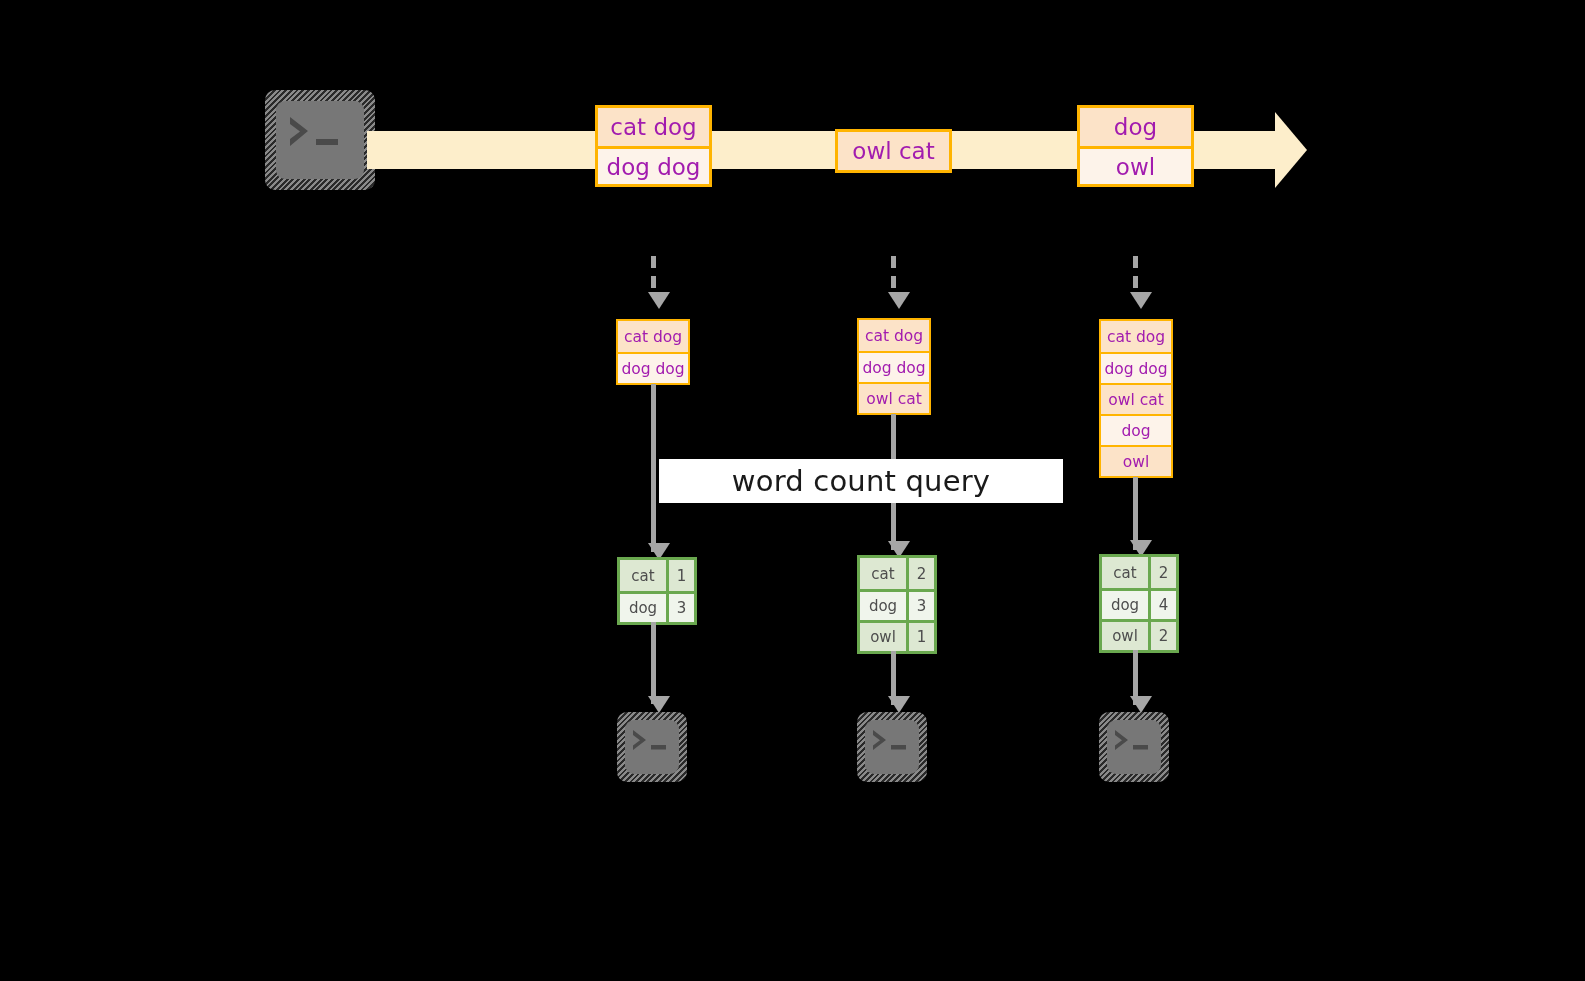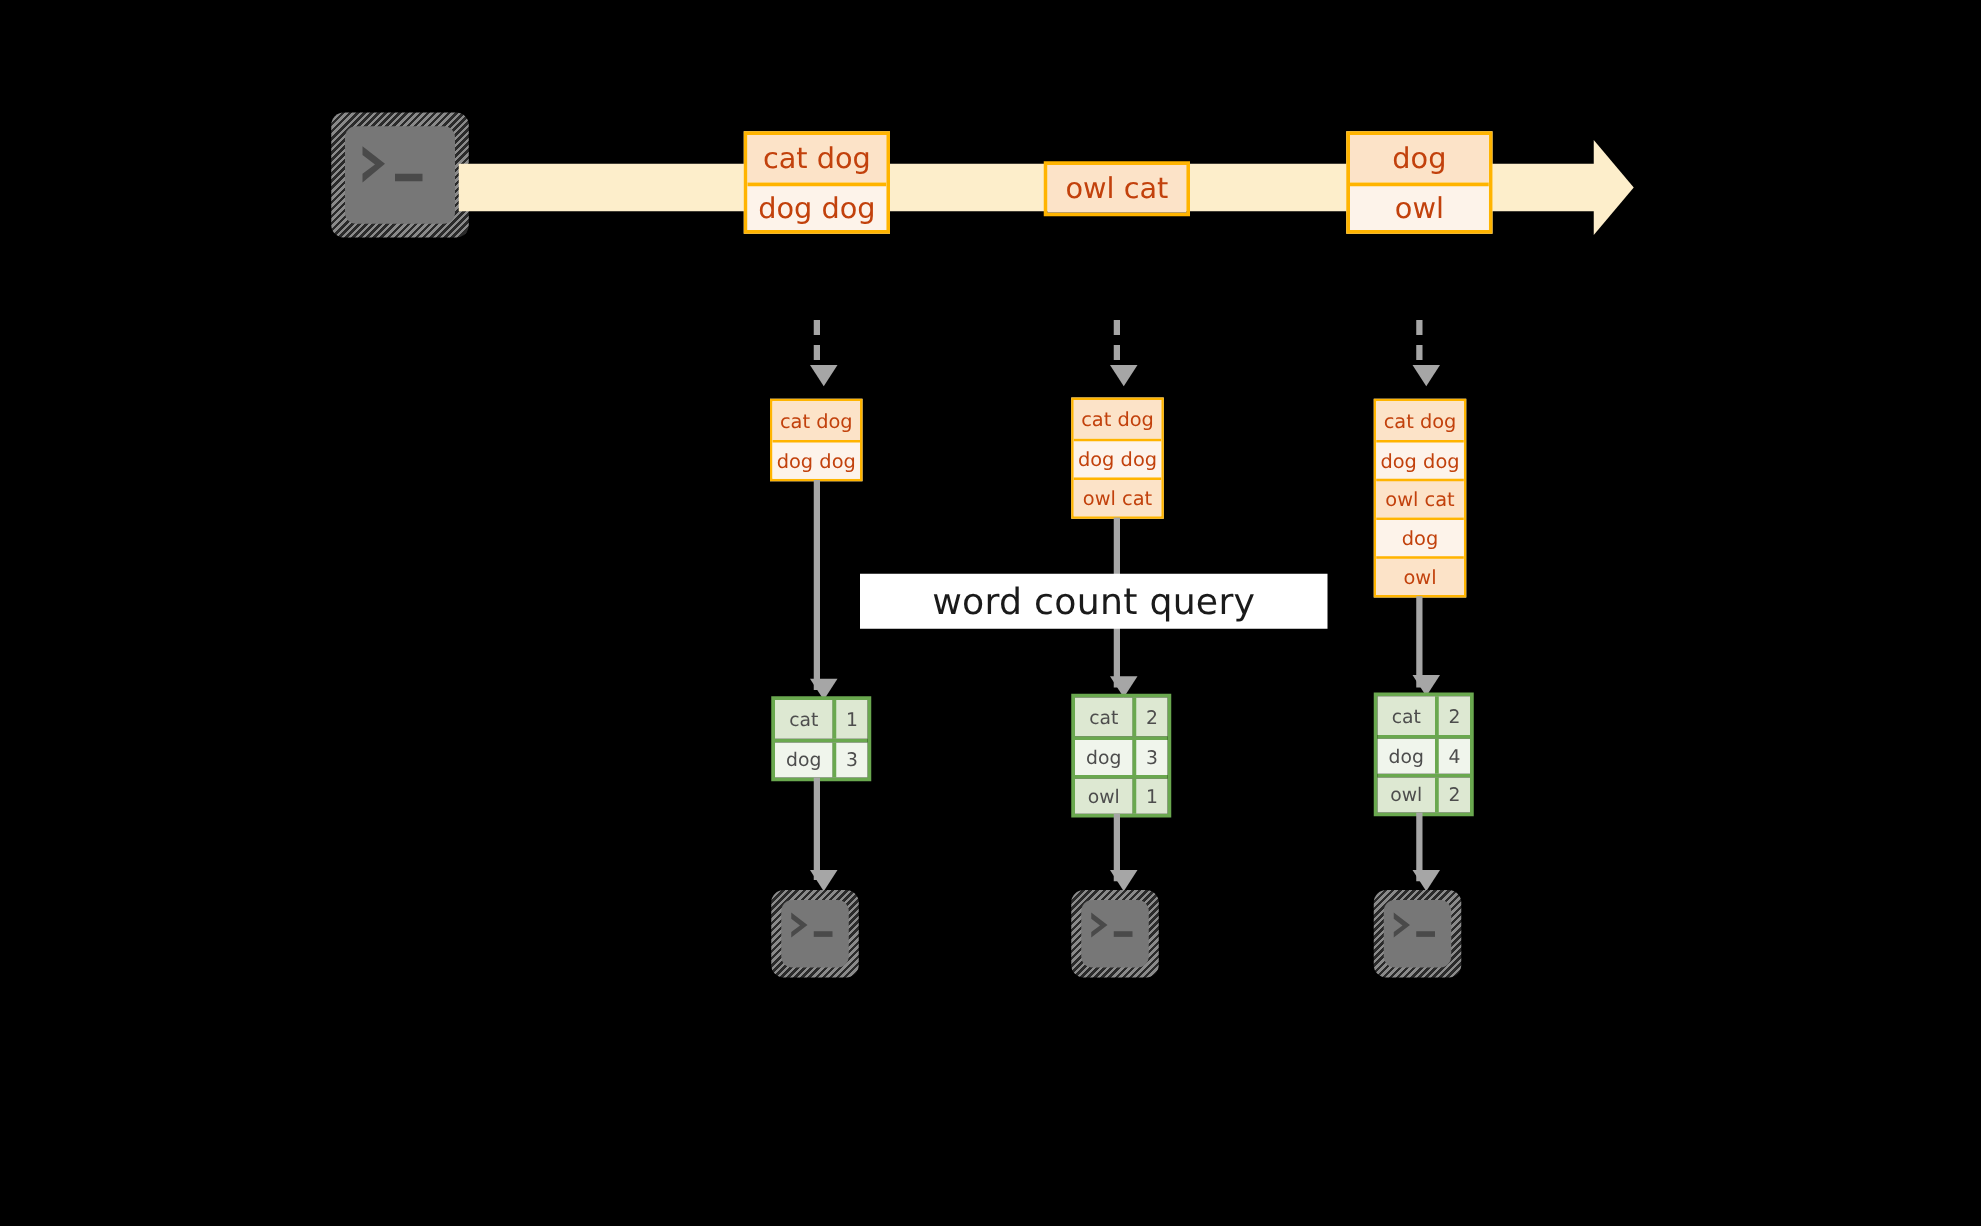--- a/index.html
+++ b/index.html
@@ -18,21 +18,21 @@
   #band{position:absolute;left:367px;top:131px;width:915px;height:38px;
         background:#fdeecb;}
   #bandtip{position:absolute;left:1275px;top:112px;width:0;height:0;
         border-top:38px solid transparent;border-bottom:38px solid transparent;
         border-left:32px solid #fdeecb;}
 
   
   .obox{position:absolute;border:3px solid #ffb400;box-sizing:border-box;
         background:#fff;}
   .orow{box-sizing:border-box;display:flex;align-items:center;
-        justify-content:center;color:#c2410c;white-space:nowrap;}
+        justify-content:center;color:#a21caf;white-space:nowrap;}
   .orow.d{background:#fce3c8;}
   .orow.l{background:#fdf3ea;}
   .orow + .orow{border-top:3px solid #ffb400;}
 
   
   .obox.big .orow{height:38px;font-size:23px;}
   
   .obox.sm .orow{height:31px;font-size:15.5px;}
   .obox.sm .orow + .orow{border-top:2px solid #ffb400;}
   .obox.sm{border-width:2.5px;}
@@ -50,21 +50,21 @@
 
   
   .vline{position:absolute;width:5px;background:#a6a6a6;}
   .vdash{position:absolute;width:5px;
       background:repeating-linear-gradient(to bottom,#a6a6a6 0 12px,transparent 12px 20px);}
   .ahead{position:absolute;width:0;height:0;
       border-left:11px solid transparent;border-right:11px solid transparent;
       border-top:17px solid #a6a6a6;}
 
   
-  #qband{position:absolute;left:688px;top:459px;width:374px;height:44px;
+  #qband{position:absolute;left:659px;top:459px;width:404px;height:44px;
       background:#ffffff;display:flex;align-items:center;justify-content:center;}
   #qband span{font-size:29px;color:#1a1a1a;letter-spacing:.2px;}
 </style>
 </head>
 <body>
 
 <div id="stage">
 
   <div class="term" style="left:265px;top:90px;">
     <div class="hatch"></div>

